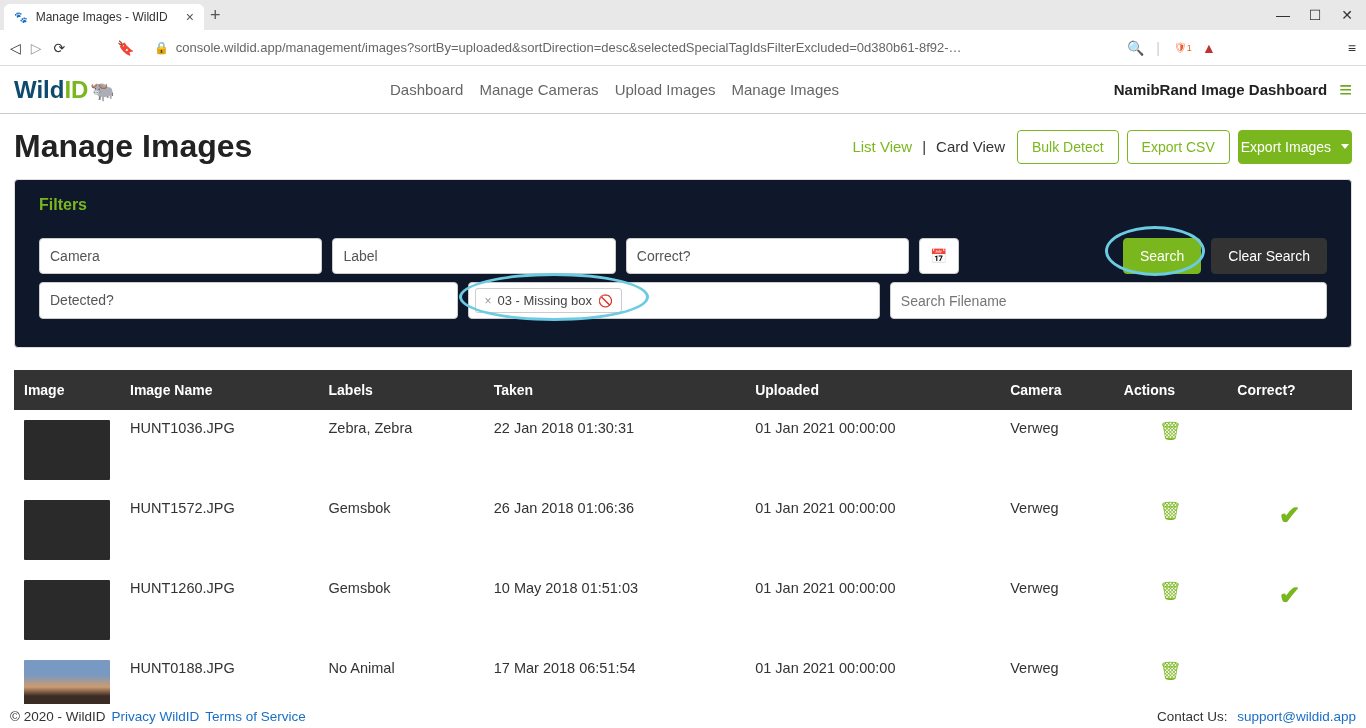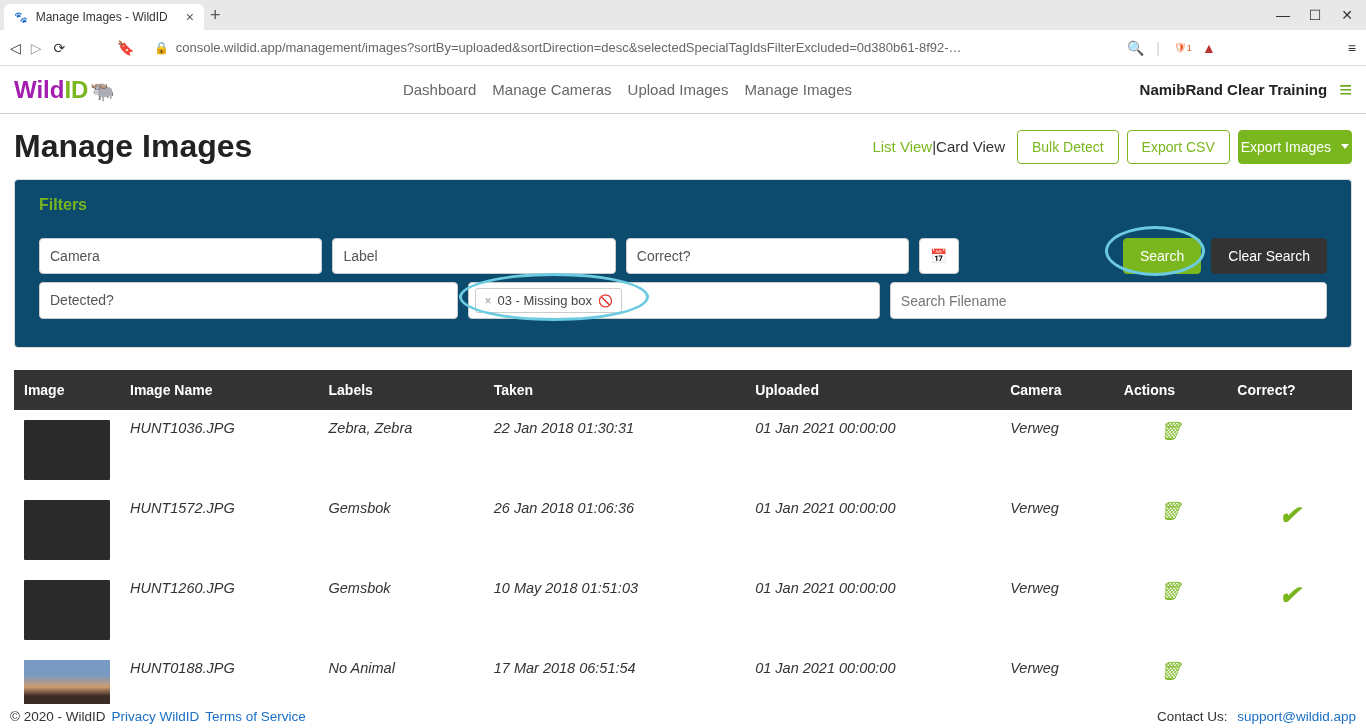--- a/index.html
+++ b/index.html
@@ -18,63 +18,63 @@
 .nav-arrows { display: flex; gap: 10px; color: #999; }
 .nav-arrows .enabled { color: #333; }
 .url-pill { flex: 1; display: flex; align-items: center; gap: 6px; font-size: 13px; color: #666; padding: 0 8px; }
 .url-pill .lock { font-size: 12px; }
 .ext-icons { display: flex; gap: 8px; align-items: center; }
 .brave-badge { display: inline-flex; align-items: center; justify-content: center; width: 22px; height: 18px; font-size: 10px; }
 
 
 .app-header { height: 48px; border-bottom: 1px solid #ccc; display: flex; align-items: center; padding: 0 14px; }
 .logo { display: flex; align-items: baseline; font-weight: bold; font-size: 24px; }
-.logo .wild { color: #a21caf; }
+.logo .wild { color: #0c4a6e; }
 .logo .id { color: #7ab71e; }
 .logo-glyph { font-size: 20px; color: #222; margin-left: 2px; }
 .nav-links { margin-left: auto; margin-right: auto; display: flex; gap: 16px; color: #666; font-size: 15px; }
 .nav-links span { cursor: pointer; }
 .proj-name { font-weight: 600; font-size: 15px; color: #222; margin-right: 12px; }
 .hamburger { color: #6fa81f; font-size: 22px; cursor: pointer; }
 
 
 .content { padding: 14px 14px 0 14px; height: calc(728px - 30px - 36px - 48px - 24px); overflow-y: auto; position: relative; }
 .page-head { display: flex; align-items: center; margin-bottom: 14px; }
 .page-title { font-size: 32px; font-weight: 600; color: #222; }
-.view-toggle { margin-left: auto; display: flex; align-items: center; font-size: 15px; }
+.view-toggle { margin-left: auto; display: flex; align-items: center; gap: 10px; font-size: 15px; }
 .view-toggle .list { color: #7ab71e; cursor: pointer; }
 .view-toggle .sep { color: #333; }
 .view-toggle .card { color: #333; cursor: pointer; }
 .btn-outline { border: 1px solid #7ab71e; color: #7ab71e; background: #fff; padding: 8px 14px; border-radius: 4px; cursor: pointer; font-size: 14px; }
 .btn-primary { background: #7ab71e; color: #fff; border: 1px solid #7ab71e; padding: 8px 2px; border-radius: 4px; cursor: pointer; font-size: 14px; display: inline-flex; align-items: center; gap: 6px; }
 .btn-dark { background: #333; color: #fff; border: 1px solid #333; padding: 8px 14px; border-radius: 4px; cursor: pointer; font-size: 14px; }
 .head-actions { display: flex; gap: 8px; margin-left: 12px; }
 
 
-.filters-panel { border: 1px solid #ddd; border-radius: 4px; padding: 16px 24px 20px 24px; background: #0c4a6e; margin-bottom: 22px; }
+.filters-panel { border: 1px solid #ddd; border-radius: 4px; padding: 16px 24px 20px 24px; background: #0f172a; margin-bottom: 22px; }
 .filters-title { color: #7ab71e; font-weight: 600; font-size: 16px; margin-bottom: 24px; }
 .filter-row { display: flex; gap: 10px; margin-bottom: 8px; }
 .input { border: 1px solid #ccc; border-radius: 4px; padding: 9px 10px; font-size: 14px; color: #555; background: #fff; }
 .select-input { flex: 1; }
 .date-input { display: flex; align-items: center; justify-content: center; width: 40px; border: 1px solid #ccc; border-radius: 4px; background: #fff; }
 .tag-input { flex: 1; padding: 5px 6px; display: flex; align-items: center; gap: 4px; }
 .chip { display: inline-flex; align-items: center; gap: 6px; border: 1px solid #ccc; border-radius: 3px; padding: 4px 8px; font-size: 13px; color: #444; background: #fff; }
 .chip .x { color: #999; font-size: 12px; cursor: pointer; }
 .chip .ban { font-size: 12px; }
 .filter-row .btn-primary, .filter-row .btn-dark { padding: 9px 16px; }
 
 
 .highlight-oval { position: absolute; border: 3px solid #6ccbe0; border-radius: 50%; pointer-events: none; }
 .hl-search { width: 100px; height: 50px; }
 .hl-tag { width: 190px; height: 48px; }
 
 
 .tbl { width: 100%; border-collapse: collapse; }
 .tbl thead th { background: #333; color: #fff; text-align: left; padding: 12px 10px; font-size: 14px; font-weight: 600; }
-.tbl tbody td { padding: 10px; vertical-align: top; font-size: 14.5px; color: #333; border-bottom: 0; font-style: italic; }
+.tbl tbody td { padding: 10px; vertical-align: top; font-size: 14.5px; color: #333; border-bottom: 0; }
 .thumb { width: 86px; height: 60px; background: #2a2a2a; display: block; border-radius: 1px; }
 .thumb.dusk { background: linear-gradient(to bottom, #7899c2 25%, #cd9b70 45%, #3a2b24 60%); }
 .trash { color: #7ab71e; font-size: 18px; cursor: pointer; }
 .check { color: #7ab71e; font-size: 26px; font-weight: bold; }
 .col-image { width: 96px; margin-top: 32px; }
 .col-actions { text-align: center; }
 .col-correct { text-align: center; }
 
 
 .footer { position: absolute; bottom: 0; left: 0; right: 0; height: 24px; background: #fff; border-top: 0; display: flex; align-items: center; padding: 0 10px; font-size: 13.5px; color: #333; }
@@ -130,21 +130,21 @@
     <span class="wild">Wild</span>
       <span class="id">ID</span>
       <span class="logo-glyph">🐃</span>
   </div>
   <div class="nav-links">
     <span>Dashboard</span>
     <span>Manage Cameras</span>
     <span>Upload Images</span>
     <span>Manage Images</span>
   </div>
-  <span class="proj-name">NamibRand Clear Training</span>
+  <span class="proj-name">NamibRand Image Dashboard</span>
   <span class="hamburger">≡</span>
 </div>
 
 <div class="content">
 
   <div class="page-head">
     <h1 class="page-title">Manage Images</h1>
     <div class="view-toggle">
       <span class="list">List View</span>
       <span class="sep">|</span>

